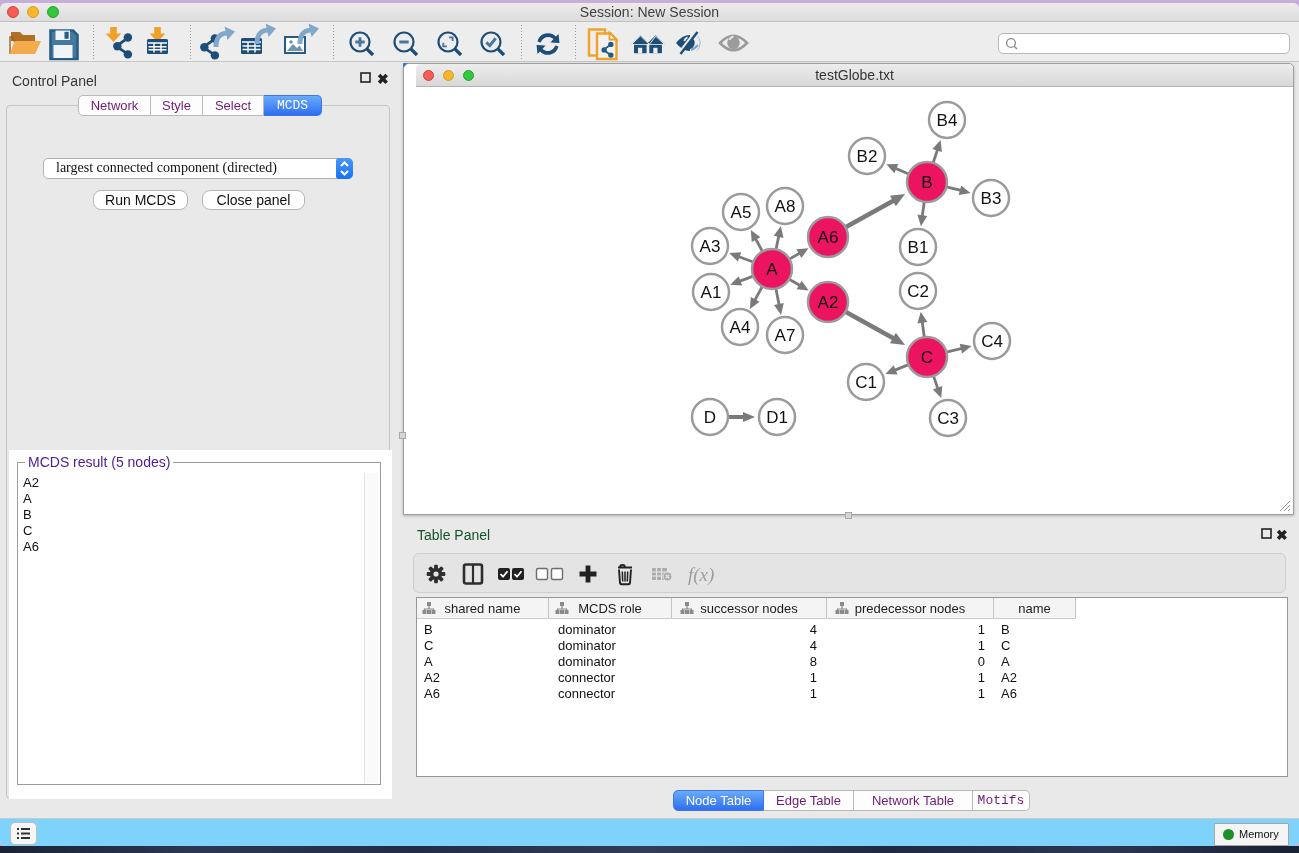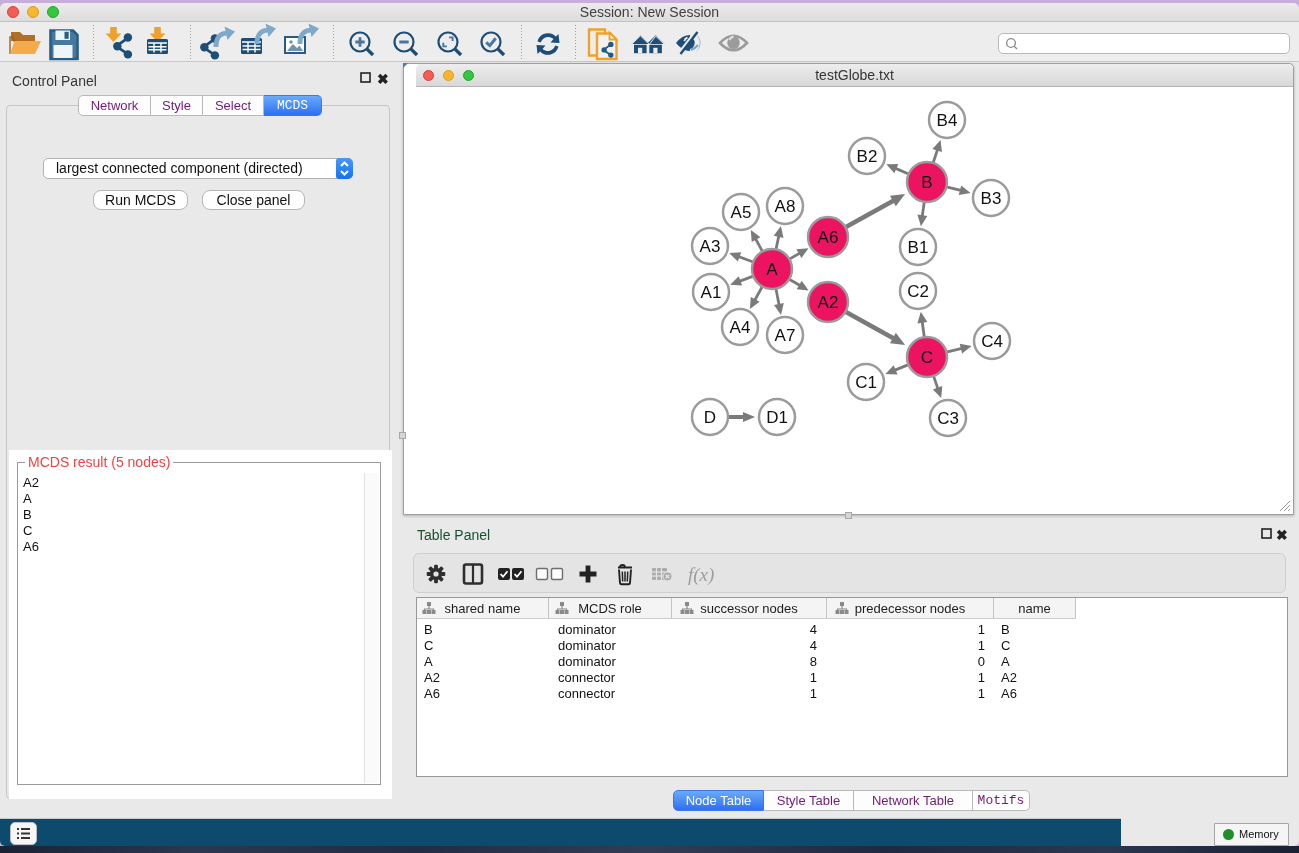--- a/index.html
+++ b/index.html
@@ -30,30 +30,30 @@
 .tabs { position:absolute; display:flex; height:21px; }
 .tab { font-size:13px; line-height:20px; text-align:center; background:#fdfdfd;
   border:1px solid #b9b9b9; border-left:none; color:#701a75; padding:0; }
 .tab.first { border-left:1px solid #b9b9b9; border-radius:5px 0 0 5px; }
 .tab.last { border-radius:0 5px 5px 0;font-family:Liberation Mono, monospace; }
 .tab.sel { background:linear-gradient(#6aabfb,#2e6ef2); color:#fff; border-color:#3c77e8; }
 #cp-tabs { left:78px; top:92px; }
 #opt-label { left:0; top:133px; width:397px; text-align:center; font-size:14px; color:#1c1c1c; }
 #dropdown { left:43px; top:155px; width:310px; height:21px; background:#fff;
   border:1px solid #b2b2b2; border-radius:5px; }
-#dropdown .txt { position:absolute; left:12px; top:1px; font-size:14px; color:#111; }
+#dropdown .txt { position:absolute; left:12px; top:1px; font-size:14px; color:#111;font-family:Liberation Serif, serif; }
 #dropdown .step { position:absolute; right:-1px; top:-1px; width:17px; height:21px;
   background:linear-gradient(#4b97f6,#1471f8); border-radius:3px 5px 5px 3px; }
 .btn { position:absolute; height:20px; background:#fefefe; border:1px solid #b6b6b6;
   border-radius:8px; font-size:14px; color:#111; text-align:center; line-height:18px; }
 #mcds-white { left:9px; top:447px; width:383px; height:349px; background:#fff; }
 #fieldset { position:absolute; left:8px; top:12px; width:364px; height:323px;
   border:1px solid #9b9b9b; }
 #legend { position:absolute; left:7px; top:-9px; background:#fff; padding:0 3px;
-  font-size:14px; color:#ef4444; }
+  font-size:14px; color:#4c1d95; }
 #mcds-list { position:absolute; left:1px; top:12px; right:1px; bottom:1px; background:#fff;
   font-size:13px; color:#111; padding-left:4px; line-height:16px; }
 #mcds-scroll { position:absolute; right:1px; top:10px; width:15px; bottom:1px;
   background:#fafafa; border-left:1px solid #e3e3e3; }
 
 #netwin { left:403px; top:60px; width:891px; height:452px; background:#fff;
   border:1px solid #9f9f9f; border-radius:5px 5px 0 0;
   box-shadow:0 1px 3px rgba(0,0,0,0.25); }
 #nw-titlebar { position:absolute; left:12px; top:0; right:0; height:23px;
   background:linear-gradient(#ededed,#d8d8d8); border-bottom:1px solid #b4b4b4;
@@ -68,21 +68,21 @@
   border:1px solid #989898; }
 #tbl-header { position:absolute; left:0; top:0; height:21px; width:659px;
   background:#f4f4f4; border-bottom:1px solid #cccccc; }
 .hicon { position:absolute; top:3px; }
 .hcell { position:absolute; top:0; height:20px; border-right:1px solid #c4c4c4;
   font-size:13px; color:#1d1d1d; text-align:center; line-height:21px; }
 .trow { position:absolute; font-size:13px; color:#111; height:16px; line-height:16px; }
 .tnum { position:absolute; font-size:13px; color:#111; text-align:right; }
 .btabs { left:673px; top:787px; }
 
-#statusbar { left:0; top:815px; width:1121px; height:28px; background:#0c4a6e;
+#statusbar { left:0; top:815px; width:1299px; height:28px; background:#7dd3fc;
   border-top:1px solid #c9c9c9; }
 #listbtn { position:absolute; left:10px; top:3px; width:27px; height:23px; background:#f6f6f6;
   border:1px solid #bdbdbd; border-radius:5px; }
 #membtn { position:absolute; left:1214px; top:4px; width:75px; height:23px; background:#f5f5f5;
   border:1px solid #a6a6a6; border-radius:1px; font-size:11px; color:#111; }
 #membtn .dot { position:absolute; left:8px; top:5px; width:11px; height:11px; border-radius:50%;
   background:#1f8f2c; border:none; }
 #membtn .lbl { position:absolute; left:24px; top:4px; }
 </style>
 </head>
@@ -469,21 +469,21 @@
 <div class="trow" style="left:584px;top:72px;">A2</div>
 <div class="trow" style="left:7px;top:88px;">A6</div>
 <div class="trow" style="left:141px;top:88px;">connector</div>
 <div class="trow tnum" style="left:300px;width:100px;top:88px;">1</div>
 <div class="trow tnum" style="left:468px;width:100px;top:88px;">1</div>
 <div class="trow" style="left:584px;top:88px;">A6</div>
 </div>
   </div>
   <div class="btabs tabs abs">
     <div class="tab first sel" style="width:91px;">Node Table</div>
-    <div class="tab" style="width:90px;">Style Table</div>
+    <div class="tab" style="width:90px;">Edge Table</div>
     <div class="tab" style="width:119px;">Network Table</div>
     <div class="tab last" style="width:57px;">Motifs</div>
   </div>
   <div class="abs" style="left:399px;top:429px;width:7px;height:7px;background:#d6d6d6;border:1px solid #a8a8a8;"></div>
   <div class="abs" style="left:845px;top:509px;width:7px;height:7px;background:#d6d6d6;border:1px solid #a8a8a8;"></div>
 
   <div id="statusbar" class="abs">
     <div id="listbtn"><svg width="25" height="21" viewBox="0 0 25 21">
           <g stroke="#333" stroke-width="1.8">
             <line x1="6" y1="6" x2="8" y2="6"></line>

